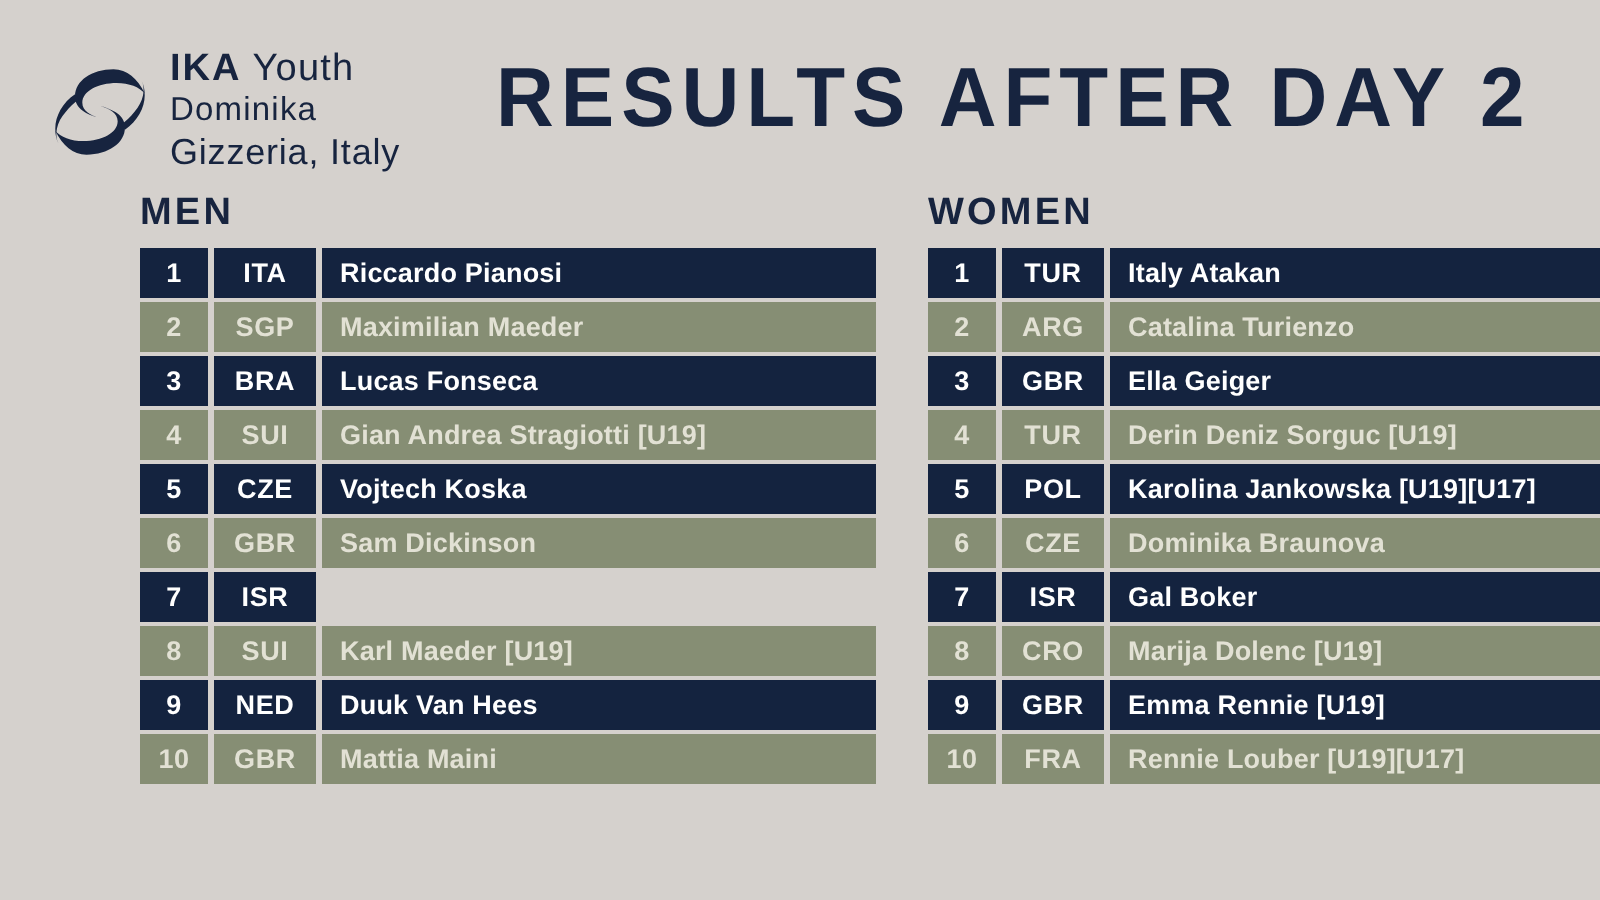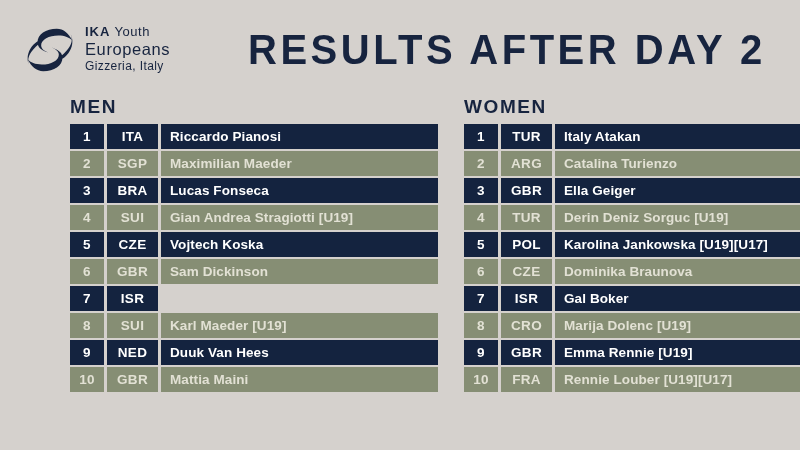--- a/index.html
+++ b/index.html
@@ -28,24 +28,24 @@
     position:absolute;
     left:24px; top:24px;
     display:flex; align-items:center; gap:9px;
   }
   .logo-mark { width:52px; height:52px; flex:0 0 auto; display:block; }
   .logo-words {
     display:flex; flex-direction:column;
     justify-content:center;
     color:#17243f;
   }
-  .logo-line1 { font-size:13px; letter-spacing:.6px; line-height:1.15; white-space:nowrap; }
+  .logo-line1 { font-size:19px; letter-spacing:.6px; line-height:1.15; white-space:nowrap; }
   .logo-line1 b { font-weight:700; letter-spacing:1px; }
   .logo-line2 { font-size:16.5px; letter-spacing:.6px; line-height:1.15; white-space:nowrap; }
-  .logo-line3 { font-size:12px; letter-spacing:.4px; line-height:1.3; white-space:nowrap; }
+  .logo-line3 { font-size:18px; letter-spacing:.4px; line-height:1.3; white-space:nowrap; }
 
   .main-title {
     position:absolute;
     left:248px; top:26px;
     font-size:40px;
     font-weight:700;
     letter-spacing:3.5px;
     color:#17243f;
     white-space:nowrap;
     
@@ -123,21 +123,21 @@
 
     <div class="logo-block">
       <svg class="logo-mark" viewBox="0 0 100 100">
         <path d="M63 9 C42 9 26 20 26 35 C26 47 37 52 50 56 C41 53 33 49 33 41 C33 30 48 22 66 22 C78 22 88 26 93 32 C86 18 76 9 63 9 Z" fill="#17243f"></path>
         <path d="M37 91 C58 91 74 80 74 65 C74 53 63 48 50 44 C59 47 67 51 67 59 C67 70 52 78 34 78 C22 78 12 74 7 68 C14 82 24 91 37 91 Z" fill="#17243f"></path>
         <path d="M26 33 C14 41 7 54 7 66 C7 72 8 76 10 80 C6 72 8 60 17 50 C21 45 25 41 30 38 Z" fill="#17243f"></path>
         <path d="M74 67 C86 59 93 46 93 34 C93 28 92 24 90 20 C94 28 92 40 83 50 C79 55 75 59 70 62 Z" fill="#17243f"></path>
       </svg>
       <div class="logo-words">
         <div class="logo-line1"><b>IKA</b> <span>Youth</span></div>
-        <div class="logo-line2">Europeans</div>
+        <div class="logo-line2">Dominika</div>
         <div class="logo-line3">Gizzeria, Italy</div>
       </div>
     </div>
 
     <div class="main-title">RESULTS AFTER DAY 2</div>
   </div>
 
   <div class="cols">
 
     <div class="col col-men">

